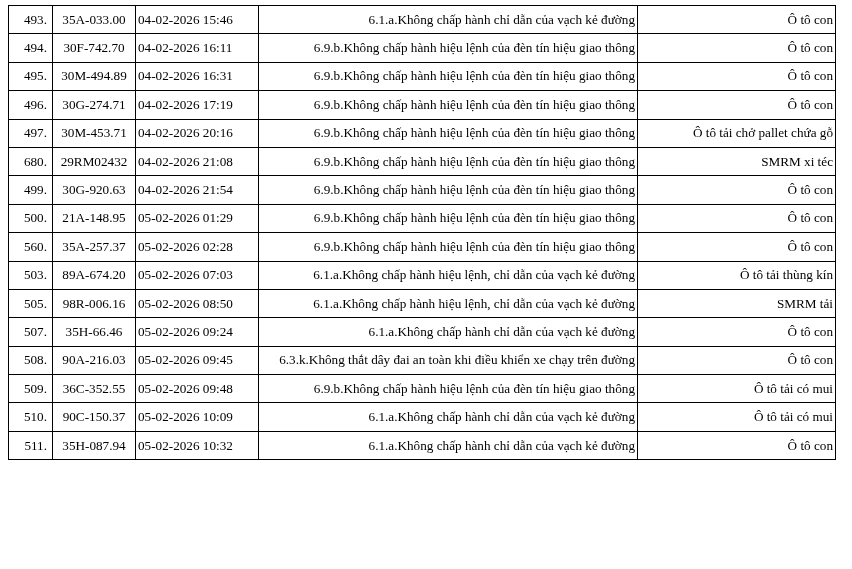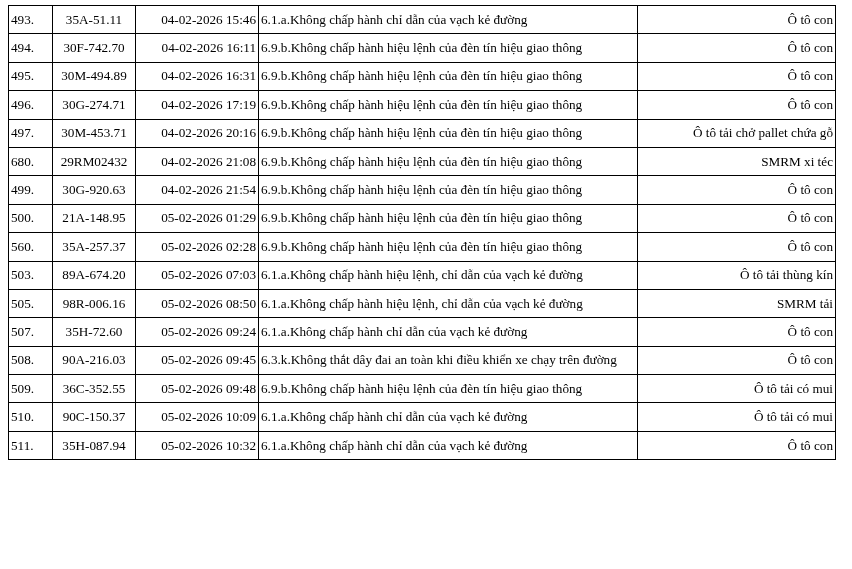--- a/index.html
+++ b/index.html
@@ -29,24 +29,24 @@
     td {
       border: 1px solid #000;
       height: 27.4px;
       padding: 0 2px;
       font-size: 13.2px;
       line-height: 14px;
       white-space: nowrap;
       overflow: hidden;
       vertical-align: middle;
     }
-    td.c-stt { padding-right: 5px; }
+    td.c-stt { text-align: right; padding-right: 5px; }
     td.c-plate { text-align: center; }
-    td.c-time { text-align: right; }
-    td.c-viol { text-align: left; margin-left: 28px; }
+    td.c-time { text-align: left; }
+    td.c-viol { text-align: right; margin-left: 28px; }
     td.c-type { text-align: right; }
     col.w-stt { width: 44px; }
     col.w-plate { width: 83px; }
     col.w-time { width: 123px; }
     col.w-viol { width: 379px; }
     col.w-type { width: 198px; }
   </style>
 </head>
 <body>
 
@@ -55,21 +55,21 @@
     <colgroup>
       <col class="w-stt">
         <col class="w-plate">
         <col class="w-time">
         <col class="w-viol">
         <col class="w-type">
     </colgroup>
     <tbody>
       <tr>
           <td class="c-stt">493.</td>
-          <td class="c-plate">35A-51.11</td>
+          <td class="c-plate">35A-033.00</td>
           <td class="c-time">04-02-2026 15:46</td>
           <td class="c-viol">6.1.a.Không chấp hành chỉ dẫn của vạch kẻ đường</td>
           <td class="c-type">Ô tô con</td>
         </tr>
       <tr>
           <td class="c-stt">494.</td>
           <td class="c-plate">30F-742.70</td>
           <td class="c-time">04-02-2026 16:11</td>
           <td class="c-viol">6.9.b.Không chấp hành hiệu lệnh của đèn tín hiệu giao thông</td>
           <td class="c-type">Ô tô con</td>
@@ -132,21 +132,21 @@
         </tr>
       <tr>
           <td class="c-stt">505.</td>
           <td class="c-plate">98R-006.16</td>
           <td class="c-time">05-02-2026 08:50</td>
           <td class="c-viol">6.1.a.Không chấp hành hiệu lệnh, chỉ dẫn của vạch kẻ đường</td>
           <td class="c-type">SMRM tải</td>
         </tr>
       <tr>
           <td class="c-stt">507.</td>
-          <td class="c-plate">35H-72.60</td>
+          <td class="c-plate">35H-66.46</td>
           <td class="c-time">05-02-2026 09:24</td>
           <td class="c-viol">6.1.a.Không chấp hành chỉ dẫn của vạch kẻ đường</td>
           <td class="c-type">Ô tô con</td>
         </tr>
       <tr>
           <td class="c-stt">508.</td>
           <td class="c-plate">90A-216.03</td>
           <td class="c-time">05-02-2026 09:45</td>
           <td class="c-viol">6.3.k.Không thắt dây đai an toàn khi điều khiển xe chạy trên đường</td>
           <td class="c-type">Ô tô con</td>

